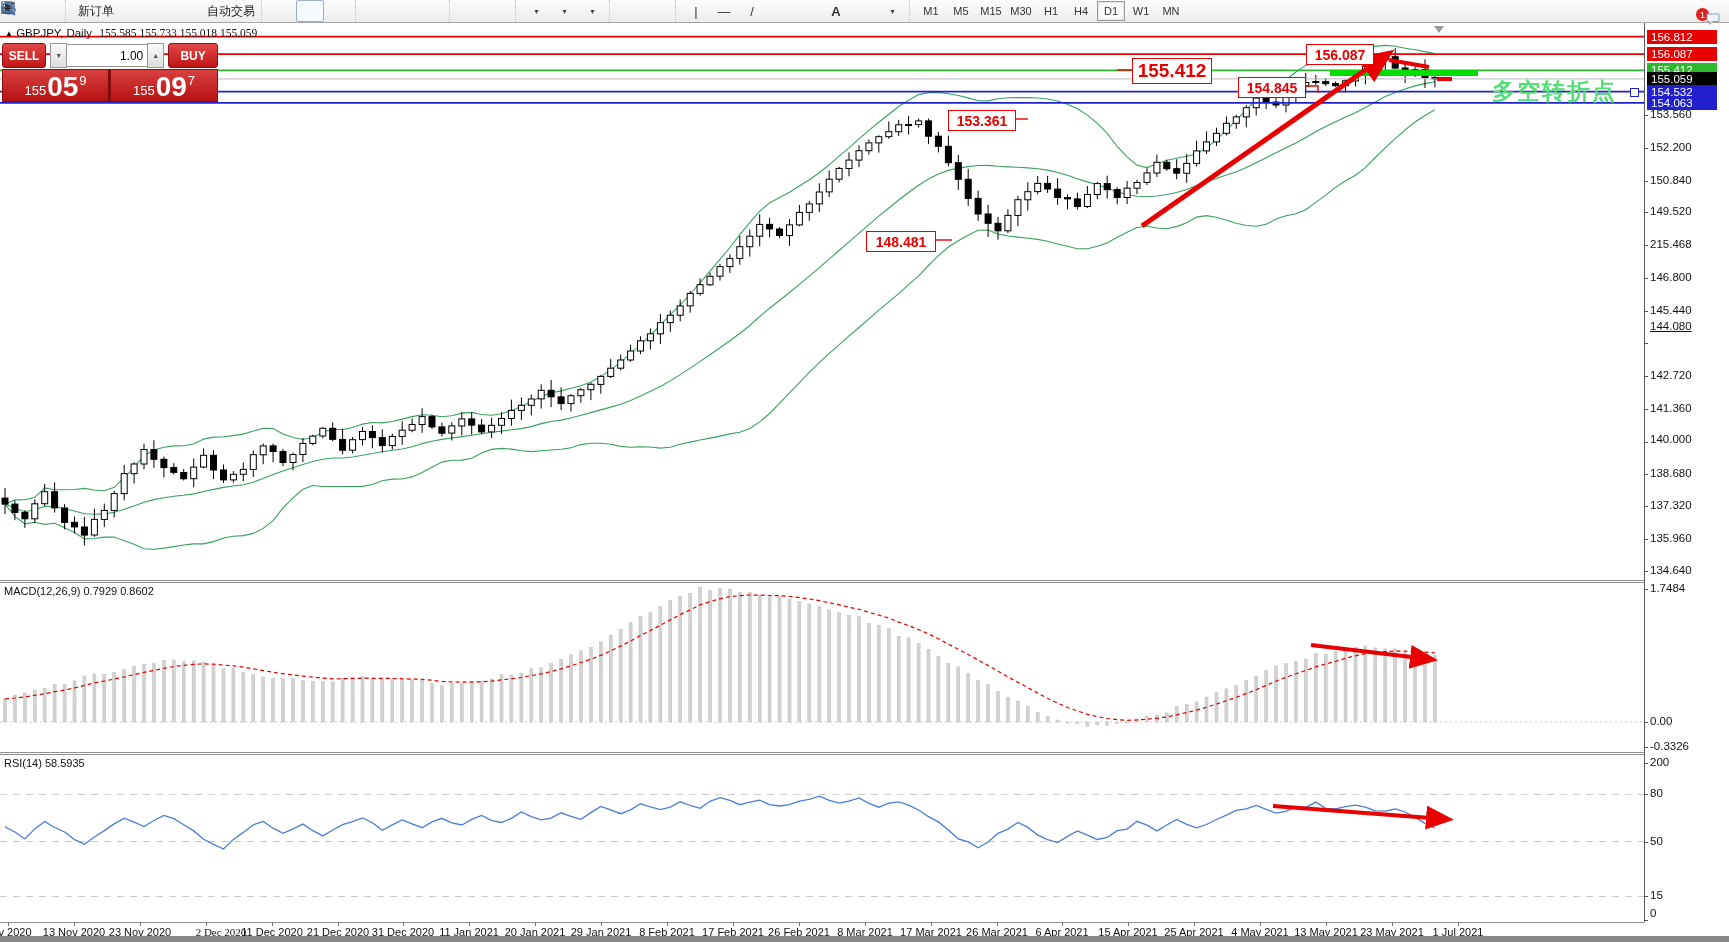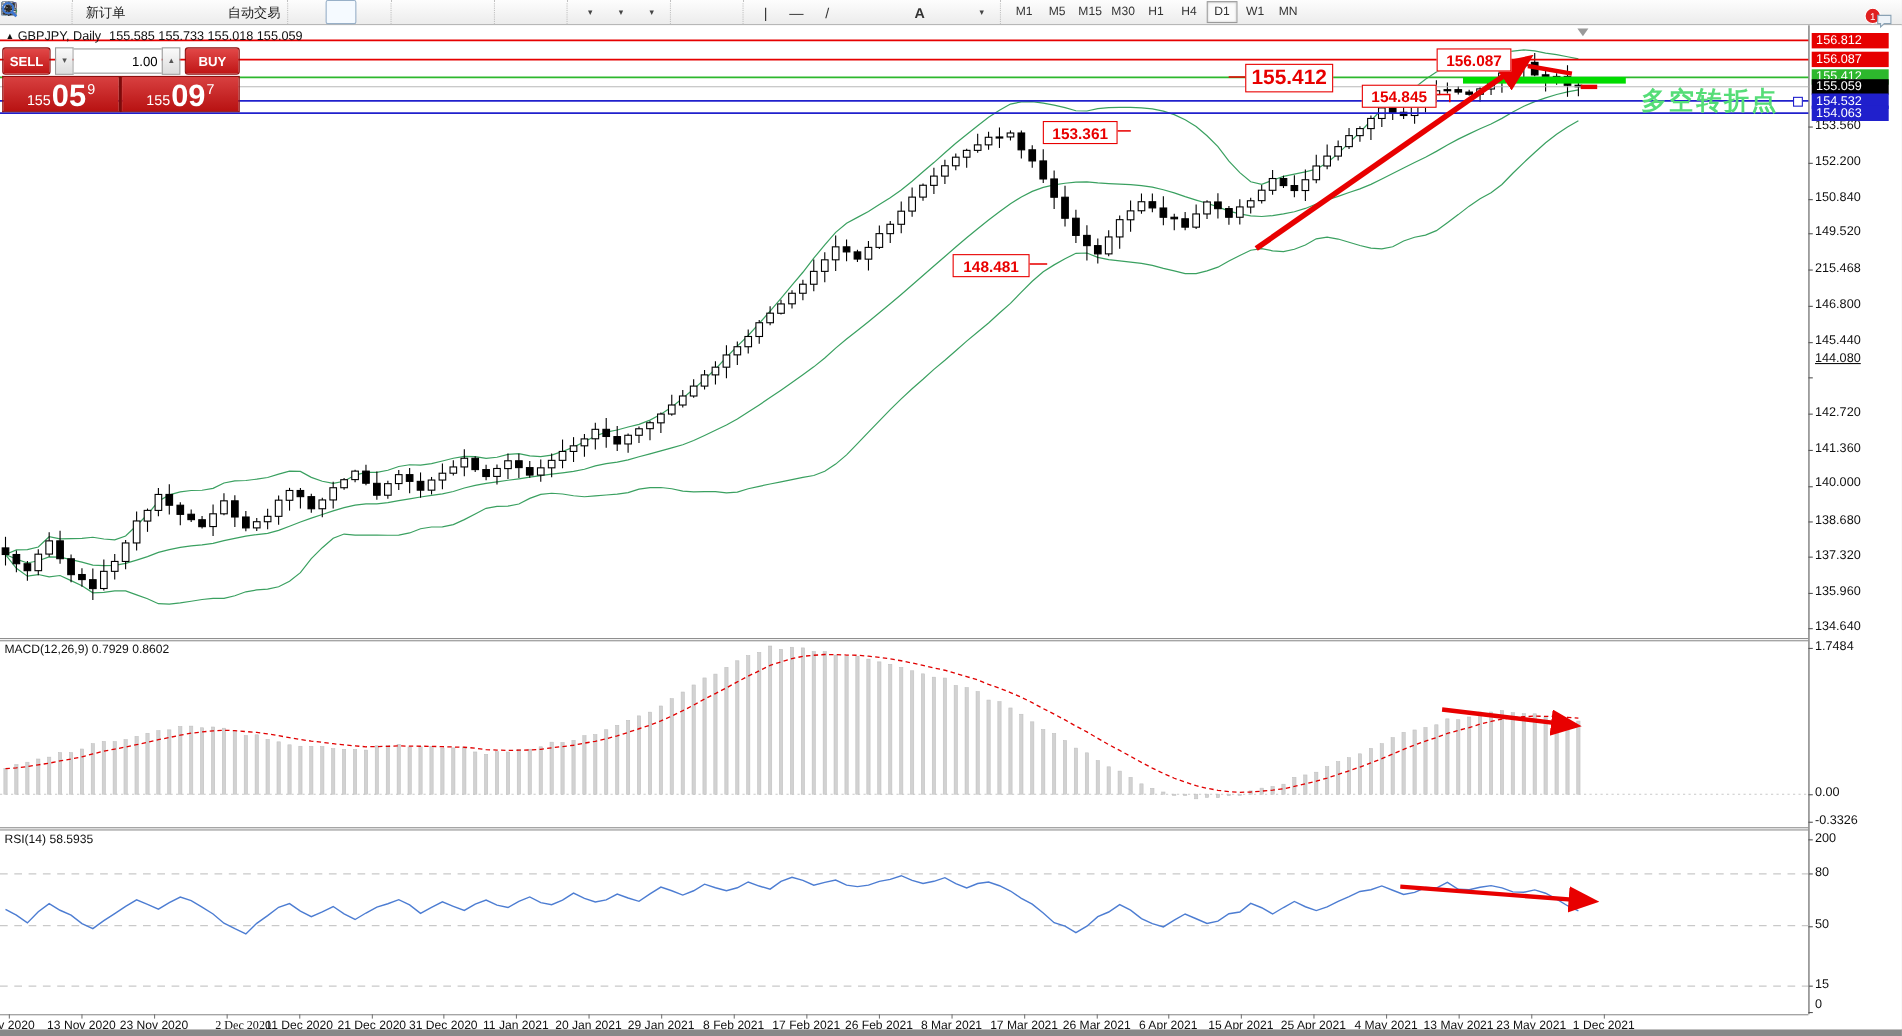--- a/index.html
+++ b/index.html
@@ -798,21 +798,21 @@
       <polyline points="934,240 952,240" fill="none" stroke="#e80000" stroke-width="1.4"></polyline>
       <polyline points="1014,119 1028,119" fill="none" stroke="#e80000" stroke-width="1.4"></polyline>
       <polyline points="1304,86 1318,86 1318,93" fill="none" stroke="#e80000" stroke-width="1.4"></polyline>
       <polyline points="1117,70 1132,70" fill="none" stroke="#e80000" stroke-width="1.4"></polyline>
       <polyline points="1372,54 1381,57" fill="none" stroke="#e80000" stroke-width="1.4"></polyline>
     </svg>
 
   <div id="symbol-header">
     <span class="mk">▲</span>
     <span>GBPJPY, Daily</span>
-    <span style="margin-left:4px;">155.585 155.733 155.018 155.059</span>
+    <span style="margin-left:4px;font-family:Liberation Serif, serif;">155.585 155.733 155.018 155.059</span>
   </div>
 
   <div id="trade-panel">
     <div id="tp-row1">
       <div class="tp-btn" id="sell-btn">SELL</div>
       <div id="vol-box">
         <div class="spin">▼</div>
         <input id="vol-input" value="1.00" style="">
         <div class="spin">▲</div>
       </div>
@@ -934,21 +934,21 @@
       <div class="datelbl" style="left: 1128px;">15 Apr 2021</div>
       <div class="datetick" style="left: 1128px;"></div>
       <div class="datelbl" style="left: 1194px;">25 Apr 2021</div>
       <div class="datetick" style="left: 1194px;"></div>
       <div class="datelbl" style="left: 1260px;">4 May 2021</div>
       <div class="datetick" style="left: 1260px;"></div>
       <div class="datelbl" style="left: 1326px;">13 May 2021</div>
       <div class="datetick" style="left: 1326px;"></div>
       <div class="datelbl" style="left: 1392px;">23 May 2021</div>
       <div class="datetick" style="left: 1392px;"></div>
-      <div class="datelbl" style="left: 1458px;">1 Dec 2021</div>
+      <div class="datelbl" style="left: 1458px;">1 Jul 2021</div>
       <div class="datetick" style="left: 1458px;"></div>
       <div class="ann" style="left: 866px; top: 231px; width: 68px; height: 19px; font-size: 14px;">148.481</div>
       <div class="ann" style="left: 948px; top: 110px; width: 66px; height: 19px; font-size: 14px;">153.361</div>
       <div class="ann" style="left: 1238px; top: 77px; width: 66px; height: 19px; font-size: 14px;">154.845</div>
       <div class="ann" style="left: 1132px; top: 58px; width: 78px; height: 24px; font-size: 19px;">155.412</div>
       <div class="ann" style="left: 1306px; top: 44px; width: 66px; height: 19px; font-size: 14px;">156.087</div>
     </div>
 
 </div>
 

